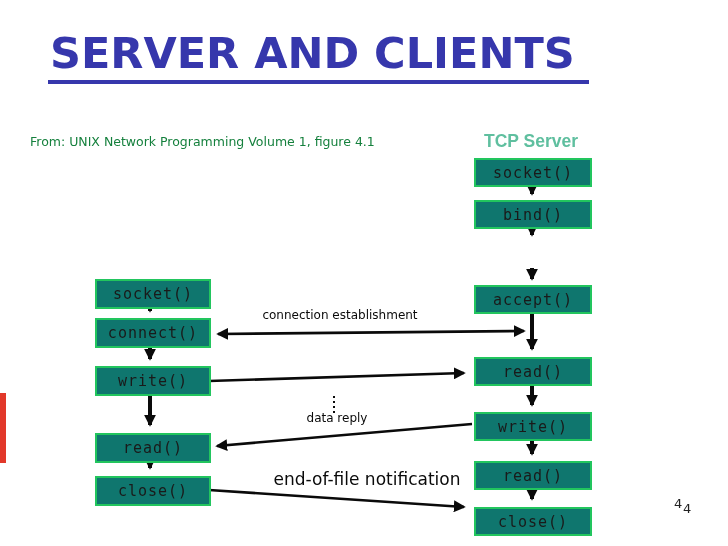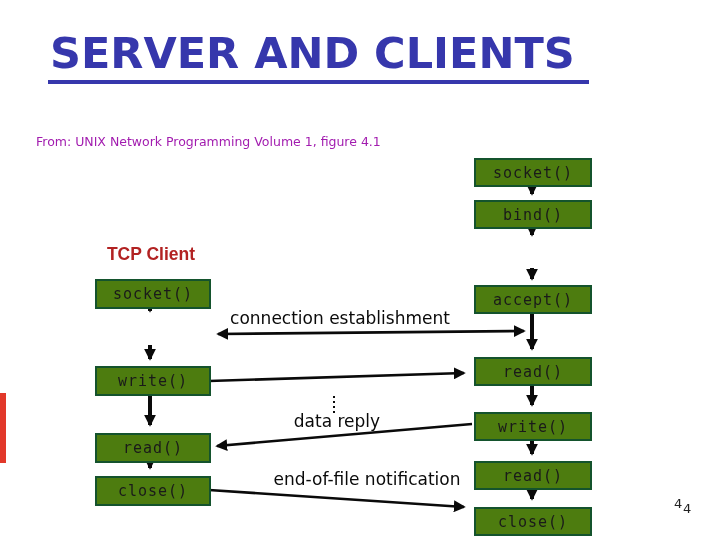--- a/index.html
+++ b/index.html
@@ -5,38 +5,38 @@
   html,body{margin:0;padding:0;background:#fff;}
   .slide{position:relative;width:728px;height:546px;background:#ffffff;overflow:hidden;
          font-family:"DejaVu Sans",sans-serif;color:#111;}
 
   
   .title{position:absolute;left:48px;top:30px;font-size:43px;font-weight:600;
          color:#3637AC;letter-spacing:0px;line-height:1.1;
          border-bottom:4px solid #3637AC;padding:0 14px 3px 2px;}
 
   
-  .src-note{position:absolute;left:36px;top:134px;font-size:12.5px;color:#a21caf;}
+  .src-note{position:absolute;left:30px;top:134px;font-size:12.5px;color:#15803d;}
 
   
   .col-head{position:absolute;font-family:"Liberation Sans",sans-serif;
             font-weight:bold;font-size:17.5px;text-align:center;}
   .head-server{left:474px;top:131px;width:114px;color:#5FBF9F;}
   .head-client{left:95px;top:244px;width:112px;color:#B22222;}
 
   
-  .box{position:absolute;border:2px solid #14532d;background:#4d7c0f;
+  .box{position:absolute;border:2px solid #22c55e;background:#0f766e;
        display:flex;align-items:center;justify-content:center;
        font-family:"DejaVu Sans Mono","Liberation Mono",monospace;
        font-size:15px;color:#1a1a1a;letter-spacing:1px;}
   .cbox{left:95px;width:112px;height:26px;}
   .sbox{left:474px;width:114px;height:25px;}
 
   
-  .flow-label{position:absolute;font-size:17px;color:#0a0a0a;text-align:center;}
+  .flow-label{position:absolute;font-size:12px;color:#0a0a0a;text-align:center;}
 
   
   .overlay{position:absolute;left:0;top:0;width:728px;height:546px;pointer-events:none;}
 
   
   .pagenum{position:absolute;font-size:13px;color:#222;font-family:"DejaVu Sans",sans-serif;}
   .pn-a{left:674px;top:496px;}
   .pn-b{left:683px;top:501px;}
 
   
@@ -46,21 +46,21 @@
 <body>
 
 <div class="slide">
 
   <div class="red-mark"></div>
 
   <div class="title">SERVER AND CLIENTS</div>
 
   <div class="src-note">From: UNIX Network Programming Volume 1, figure 4.1</div>
 
-  <div class="col-head head-client">TCP Client</div>
+  <div class="col-head head-server">TCP Server</div>
 
   <svg class="overlay" viewBox="0 0 728 546" xmlns="http://www.w3.org/2000/svg">
     <defs>
       <marker id="ah" viewBox="0 0 10 10" refX="8.5" refY="5" markerWidth="12" markerHeight="12" orient="auto-start-reverse" markerUnits="userSpaceOnUse">
         <path d="M0,0 L10,5 L0,10 z" fill="#0a0a0a"></path>
       </marker>
     </defs>
 
     <g stroke="#0a0a0a" stroke-width="4" fill="none">
       <path d="M150,306 L150,311" marker-end="url(#ah)"></path>
@@ -83,20 +83,21 @@
       <path d="M218,334 L524,331" marker-start="url(#ah)" marker-end="url(#ah)"></path>
       <path d="M209,381 L464,373" marker-end="url(#ah)"></path>
       <path d="M472,424 L217,446" marker-end="url(#ah)"></path>
       <path d="M209,490 L464,507" marker-end="url(#ah)"></path>
     </g>
 
     <path d="M334,396 L334,414" stroke="#0a0a0a" stroke-width="2" stroke-dasharray="2 3" fill="none"></path>
   </svg>
 
   <div class="box cbox" style="top:279px">socket()</div>
+  <div class="box cbox" style="top:318px">connect()</div>
   <div class="box cbox" style="top:366px">write()</div>
   <div class="box cbox" style="top:433px">read()</div>
   <div class="box cbox" style="top:476px">close()</div>
 
   <div class="box sbox" style="top:158px">socket()</div>
   <div class="box sbox" style="top:200px">bind()</div>
   <div class="box sbox" style="top:285px">accept()</div>
   <div class="box sbox" style="top:357px">read()</div>
   <div class="box sbox" style="top:412px">write()</div>
   <div class="box sbox" style="top:461px">read()</div>

